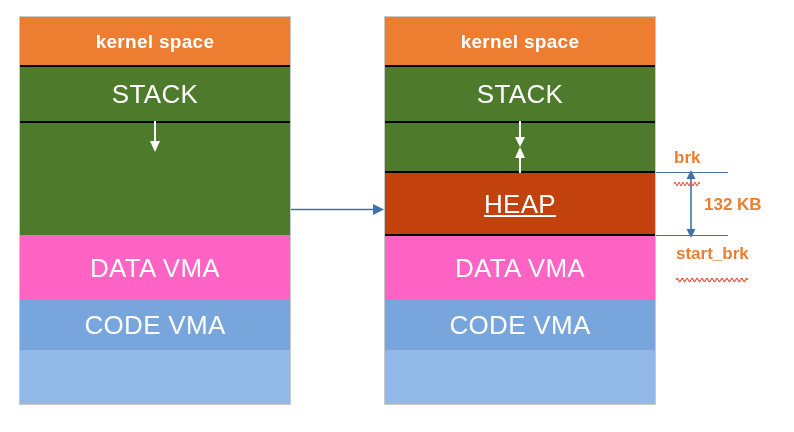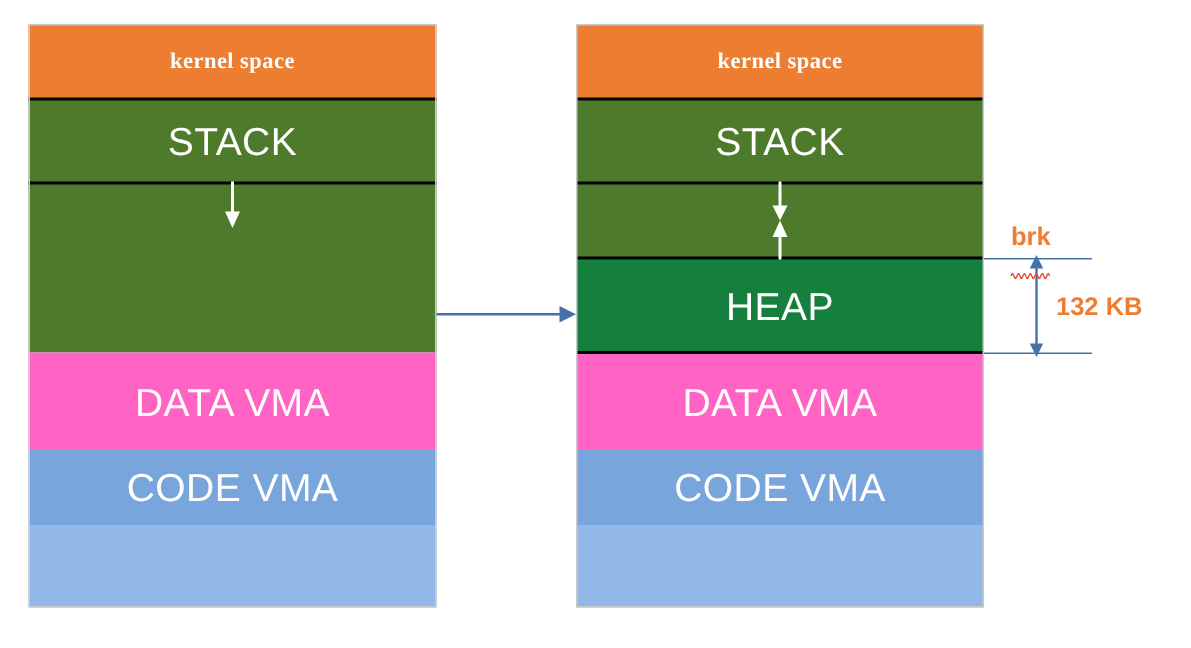--- a/index.html
+++ b/index.html
@@ -36,22 +36,21 @@
     align-items: center;
     justify-content: center;
     color: #ffffff;
     font-size: 26px;
     letter-spacing: 0.3px;
     line-height: 1;
     user-select: none;
   }
   .seg.kernel {
     font-weight: bold;
-    font-size: 15px;
-    font-family: Liberation Serif, serif;
+    font-size: 19px;
   }
   .seg-label {
     display: block;
     white-space: nowrap;
   }
   
   .col-outline {
     position: absolute;
     left: 0; top: 0;
     width: 272px;
@@ -157,21 +156,21 @@
     </div>
 
     <div class="seg" style="top:50px; height:56px; background:#4E7B2B;">
       <span class="seg-label">STACK</span>
     </div>
 
     <div class="seg" style="top:106px; height:50px; background:#4E7B2B;">
       <span class="seg-label"></span>
     </div>
 
-    <div class="seg" style="top:156px; height:63px; background:#15803d;">
+    <div class="seg" style="top:156px; height:63px; background:#c2410c;text-decoration:underline;">
       <span class="seg-label">HEAP</span>
     </div>
 
     <div class="seg" style="top:219px; height:65px; background:#FF63C3;">
       <span class="seg-label">DATA VMA</span>
     </div>
 
     <div class="seg" style="top:284px; height:50px; background:#78A5DC;">
       <span class="seg-label">CODE VMA</span>
     </div>
@@ -221,16 +220,22 @@
     </svg>
   </div>
 
   <div class="ann-label spell" style="left:674px; top:149px;">
     <span>brk</span>
     <svg class="squiggle" width="40" height="4" viewBox="0 0 40 4" preserveAspectRatio="none">
       <path d="M0,3 Q1.5,0 3,3 T6,3 T9,3 T12,3 T15,3 T18,3 T21,3 T24,3 T27,3 T30,3 T33,3 T36,3 T39,3" fill="none" stroke="#E8503A" stroke-width="1.3"></path>
     </svg>
   </div>
 
+  <div class="ann-label spell" style="left:676px; top:245px;">
+    <span>start_brk</span>
+    <svg class="squiggle" width="88" height="4" viewBox="0 0 88 4" preserveAspectRatio="none">
+      <path d="M0,3 Q1.5,0 3,3 T6,3 T9,3 T12,3 T15,3 T18,3 T21,3 T24,3 T27,3 T30,3 T33,3 T36,3 T39,3 T42,3 T45,3 T48,3 T51,3 T54,3 T57,3 T60,3 T63,3 T66,3 T69,3 T72,3 T75,3 T78,3 T81,3 T84,3 T87,3" fill="none" stroke="#E8503A" stroke-width="1.3"></path>
+    </svg>
+  </div>
 
   <div class="size-label" style="left:704px; top:196px;">132 KB</div>
 
 </div>
 
 </body></html>

